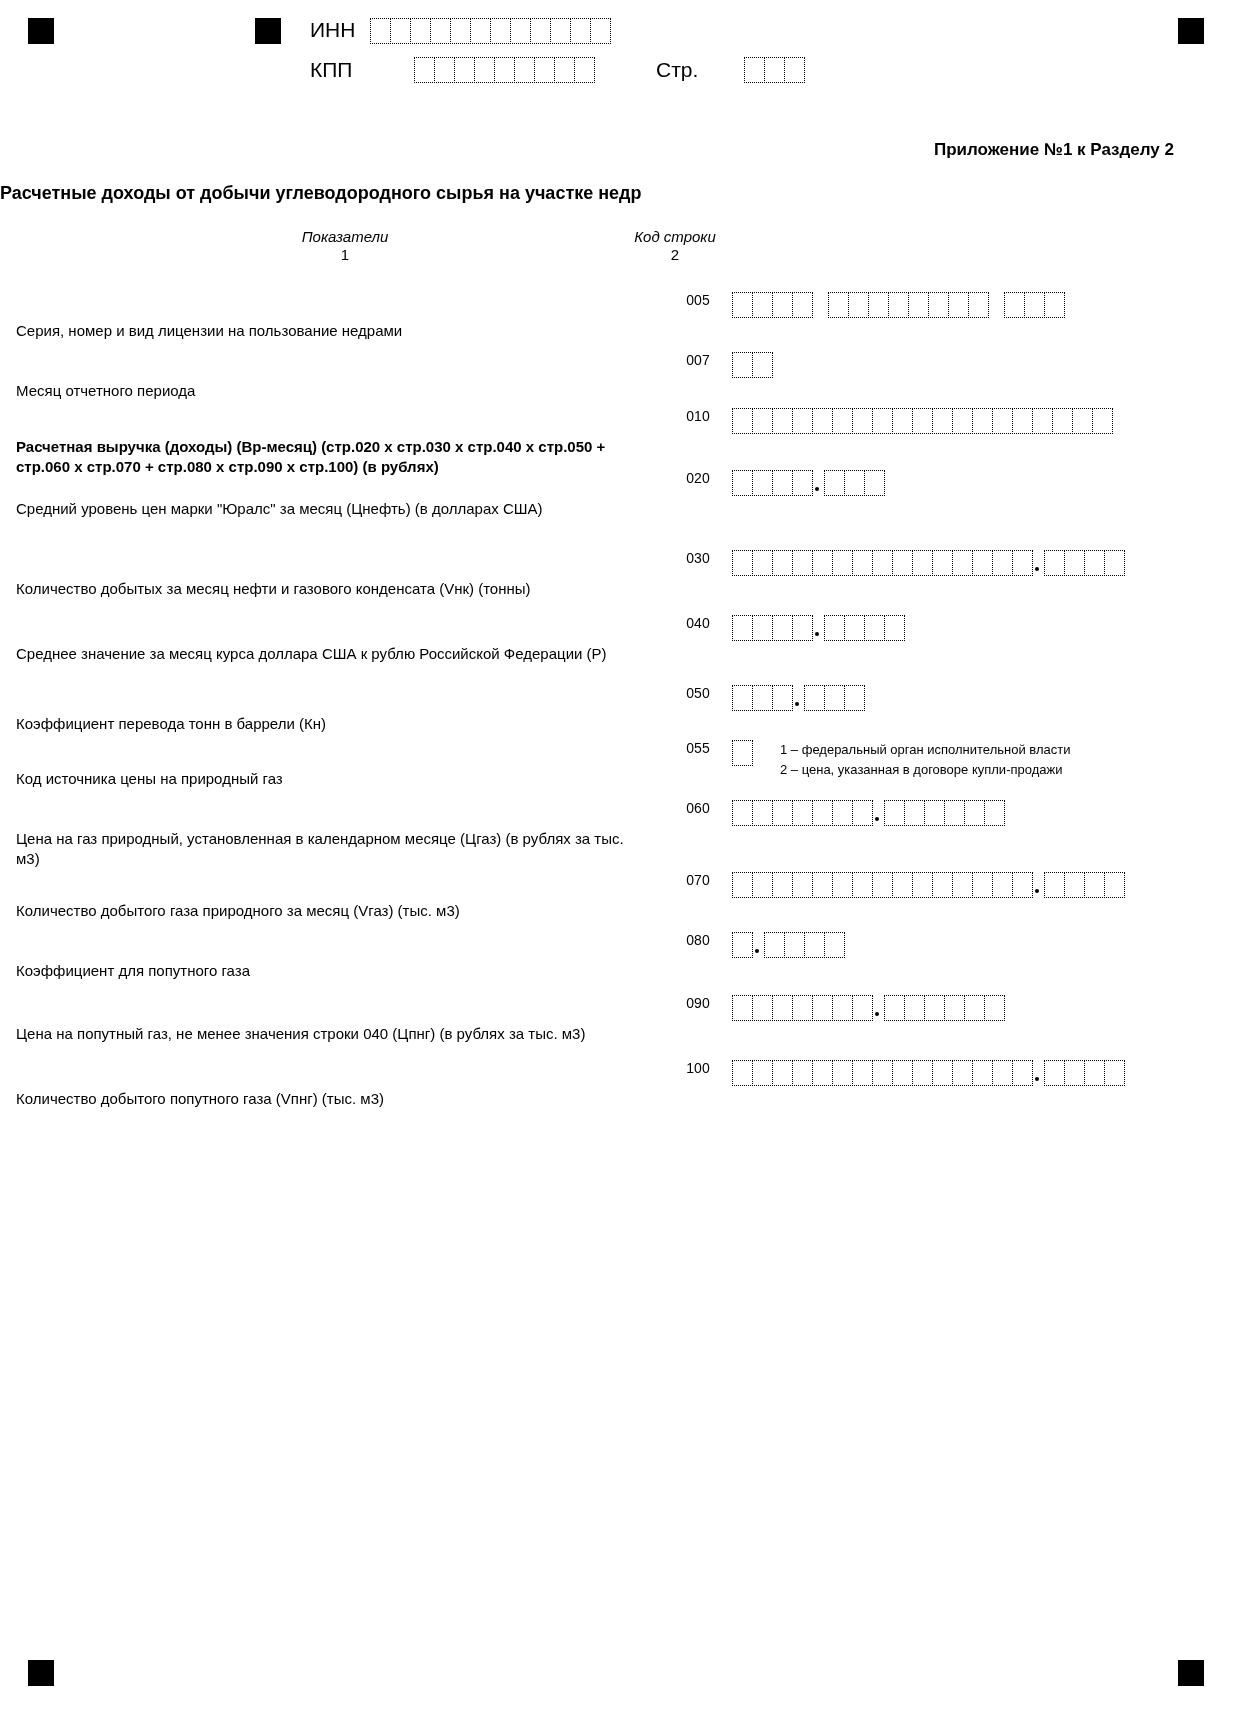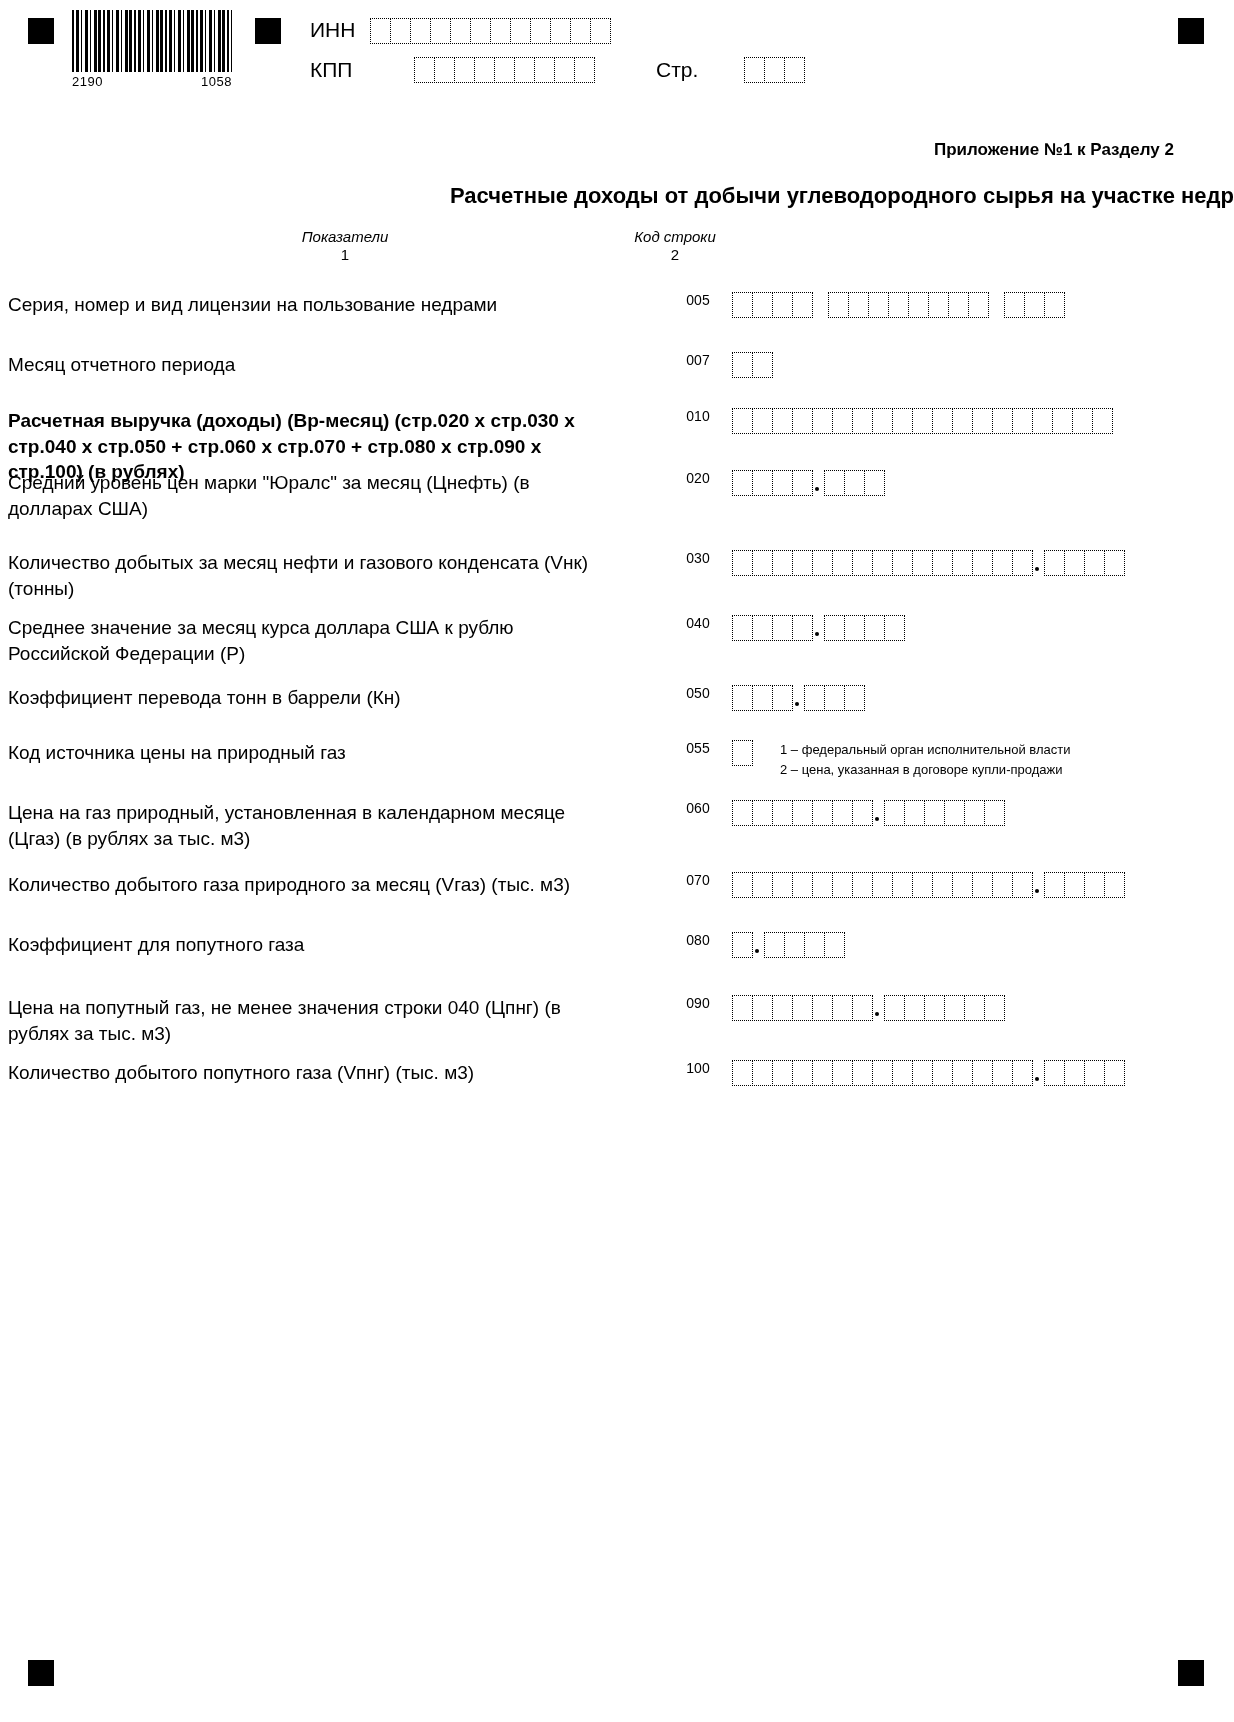--- a/index.html
+++ b/index.html
@@ -122,24 +122,24 @@
   .appendix-title {
     position: absolute;
     right: 60px;
     top: 140px;
     font-size: 17px;
     font-weight: bold;
   }
   .form-title {
     position: absolute;
     left: 0;
-    right: 0;
+    right: 12px;
     top: 183px;
-    text-align: right;
-    font-size: 22px;
+    text-align: left;
+    font-size: 18px;
     font-weight: bold;
   }
 
   
   .colhdr {
     position: absolute;
     font-style: italic;
     font-size: 15px;
     text-align: center;
   }
@@ -153,24 +153,25 @@
   .colhdr.c3 { left: 790px; top: 228px; width: 390px; }
 
   
   .row {
     position: absolute;
     left: 0;
     width: 1234px;
   }
   .row .label {
     position: absolute;
-    left: 8px;
+    left: 16px;
     width: 610px;
-    font-size: 19px;
+    font-size: 15px;
     line-height: 1.35;
+    margin-top: 29px;
   }
   .row .label.bold { font-weight: bold; }
   .row .code {
     position: absolute;
     left: 668px;
     width: 60px;
     font-size: 14px;
     text-align: center;
   }
   .row .valuearea {
@@ -188,27 +189,20 @@
 <body>
 
 <div class="page">
 
   <div class="corner tl"></div>
   <div class="corner inner"></div>
   <div class="corner tr"></div>
   <div class="corner bl"></div>
   <div class="corner br"></div>
 
-  <div class="barcode-wrap">
-    <div class="barcode"></div>
-    <div class="barcode-nums">
-      <span>2190</span>
-      <span>1058</span>
-    </div>
-  </div>
 
   <div class="inn-row">
     <span class="hdr-label">ИНН</span>
     <span class="cells" id="inn-cells">
         <span class="cell"></span>
         <span class="cell"></span>
         <span class="cell"></span>
         <span class="cell"></span>
         <span class="cell"></span>
         <span class="cell"></span>

